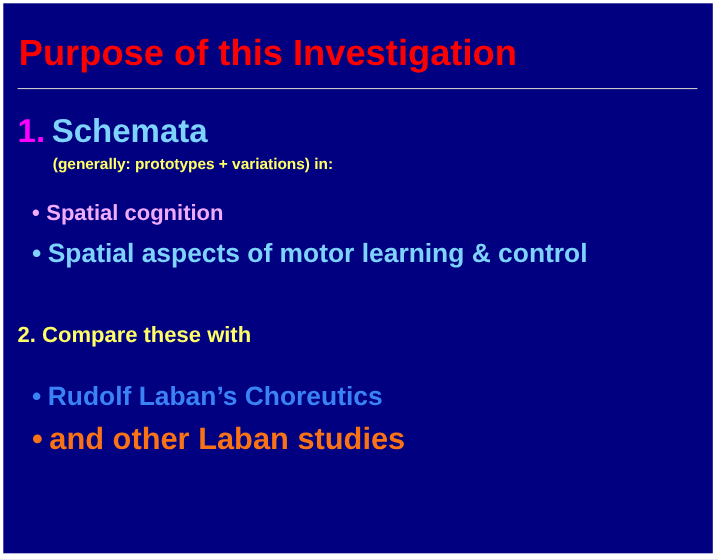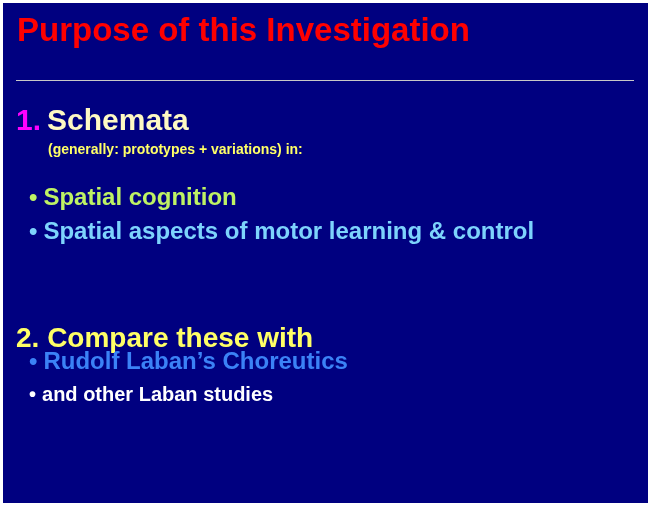--- a/index.html
+++ b/index.html
@@ -18,21 +18,21 @@
     left: 3px;
     top: 3px;
     width: 645px;
     height: 500px;
     background: #000080;
     overflow: hidden;
   }
   .title {
     position: absolute;
     left: 14px;
-    top: 8px;
+    top: 26px;
     font-size: 33px;
     font-weight: bold;
     color: #ff0000;
     letter-spacing: 0px;
     white-space: nowrap;
   }
   .rule {
     position: absolute;
     left: 13px;
     top: 77px;
@@ -48,70 +48,69 @@
     font-weight: bold;
     color: #ff00ff;
     white-space: nowrap;
   }
   .item1-text {
     position: absolute;
     left: 44px;
     top: 100px;
     font-size: 30px;
     font-weight: bold;
-    color: #fef9c3;
+    color: #7dd3fc;
     white-space: nowrap;
   }
   .subnote {
     position: absolute;
     left: 45px;
     top: 138px;
     font-size: 14px;
     font-weight: bold;
     color: #ffff66;
     white-space: nowrap;
   }
   .bullet-row {
     position: absolute;
     white-space: nowrap;
     font-weight: bold;
   }
   .b1 {
     left: 26px;
     top: 180px;
-    font-size: 24px;
-    color: #bef264;
+    font-size: 20px;
+    color: #f0abfc;
   }
   .b2 {
     left: 26px;
     top: 214px;
     font-size: 24px;
     color: #7dd3fc;
   }
   .item2 {
     position: absolute;
     left: 13px;
     top: 291px;
-    font-size: 28px;
+    font-size: 20px;
     font-weight: bold;
     color: #ffff66;
     white-space: nowrap;
-    margin-top: 28px;
   }
   .b3 {
     left: 26px;
     top: 344px;
     font-size: 24px;
     color: #3b82f6;
   }
   .b4 {
     left: 26px;
     top: 380px;
-    font-size: 20px;
-    color: #ffffff;
+    font-size: 28px;
+    color: #f97316;
   }
   .dot {
     display: inline-block;
     margin-right: 6px;
   }
 </style>
 </head>
 <body>
 
 <div class="slide">

